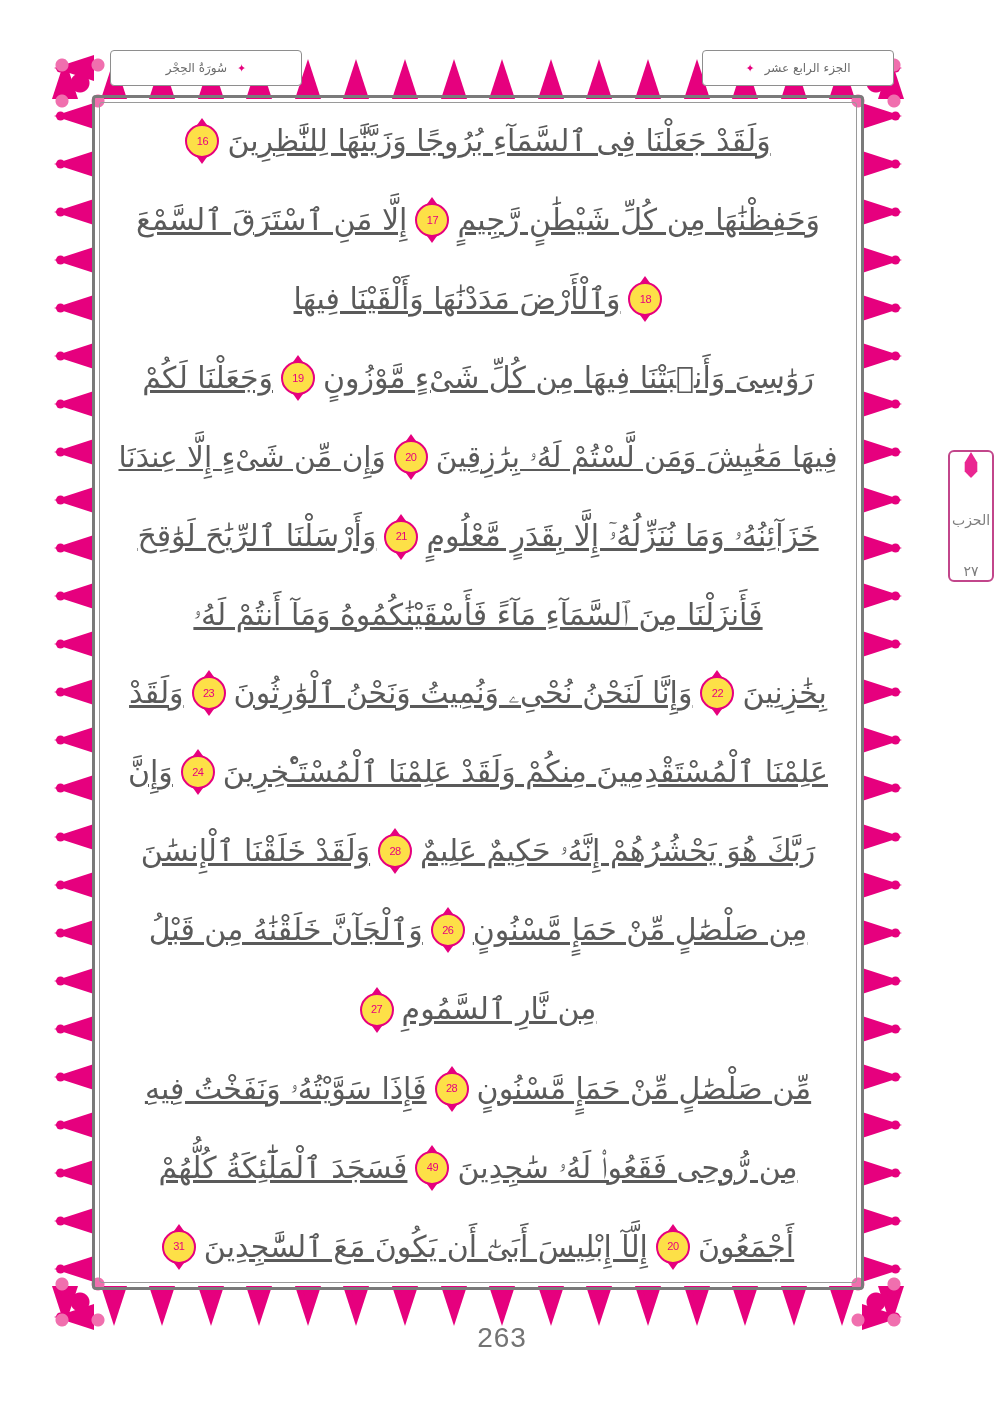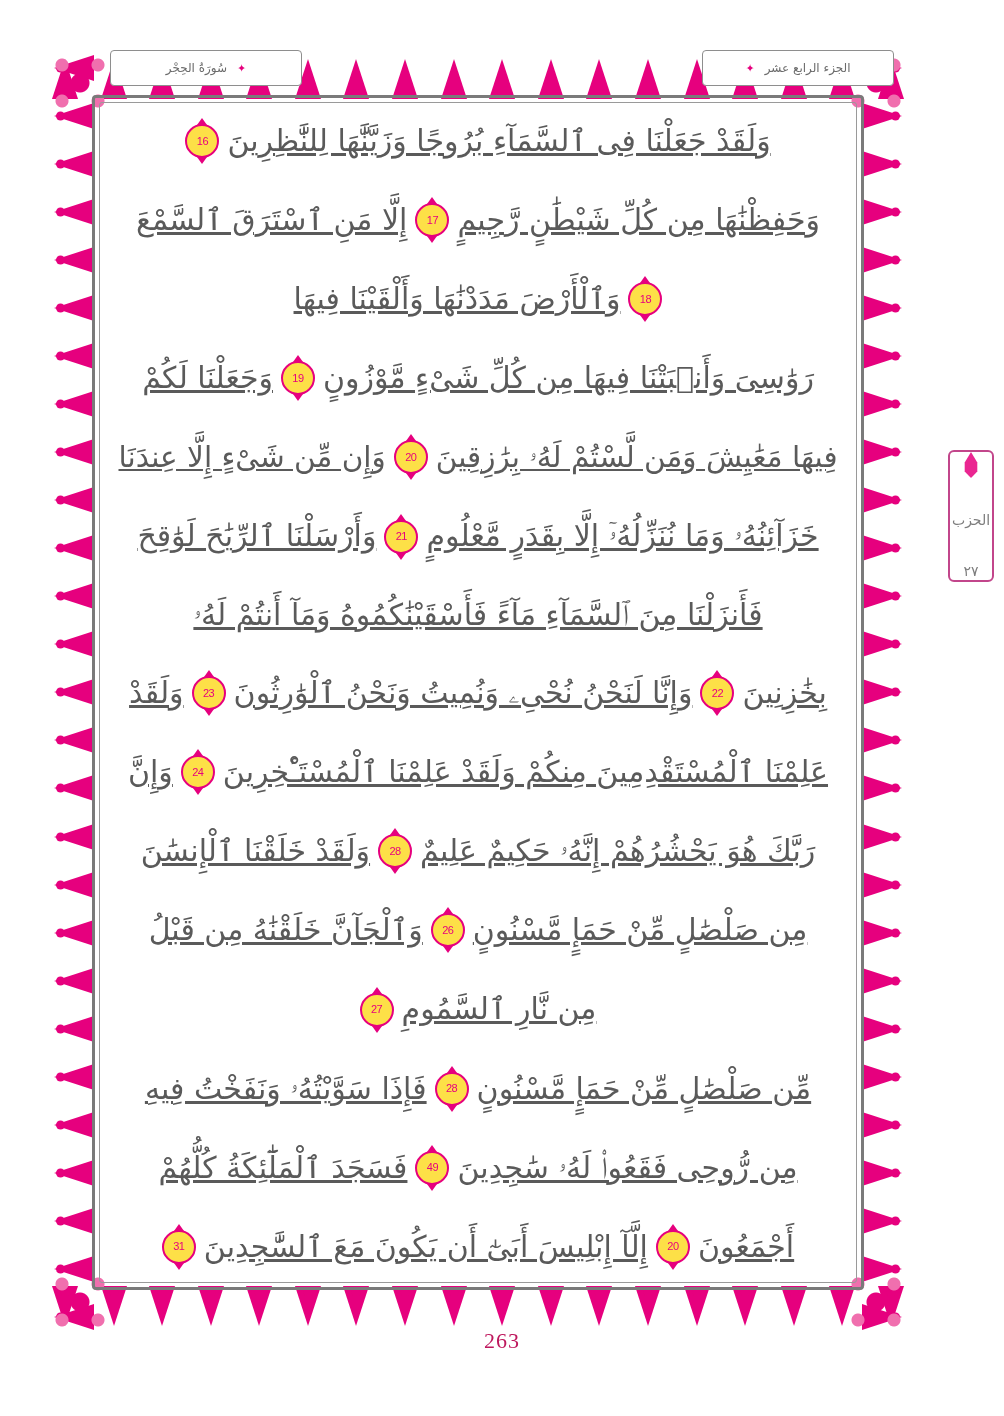--- a/index.html
+++ b/index.html
@@ -240,23 +240,23 @@
   }
   .ayah-num::before { top: -8px; border-bottom: 7px solid #e6007e; }
   .ayah-num::after  { bottom: -8px; border-top: 7px solid #e6007e; }
 
   
   .page-number {
     position: absolute;
     left: 0; right: 0;
     bottom: 62px;
     text-align: center;
-    font-family: Liberation Serif, serif;
-    font-size: 22px;
-    color: #be185d;
+    font-family: Liberation Sans, sans-serif;
+    font-size: 28px;
+    color: #737373;
     letter-spacing: 1px;
   }
 </style>
 </head>
 <body>
 
 <div id="page">
 
   <div class="frame-outer">
     <div class="band band-top">

